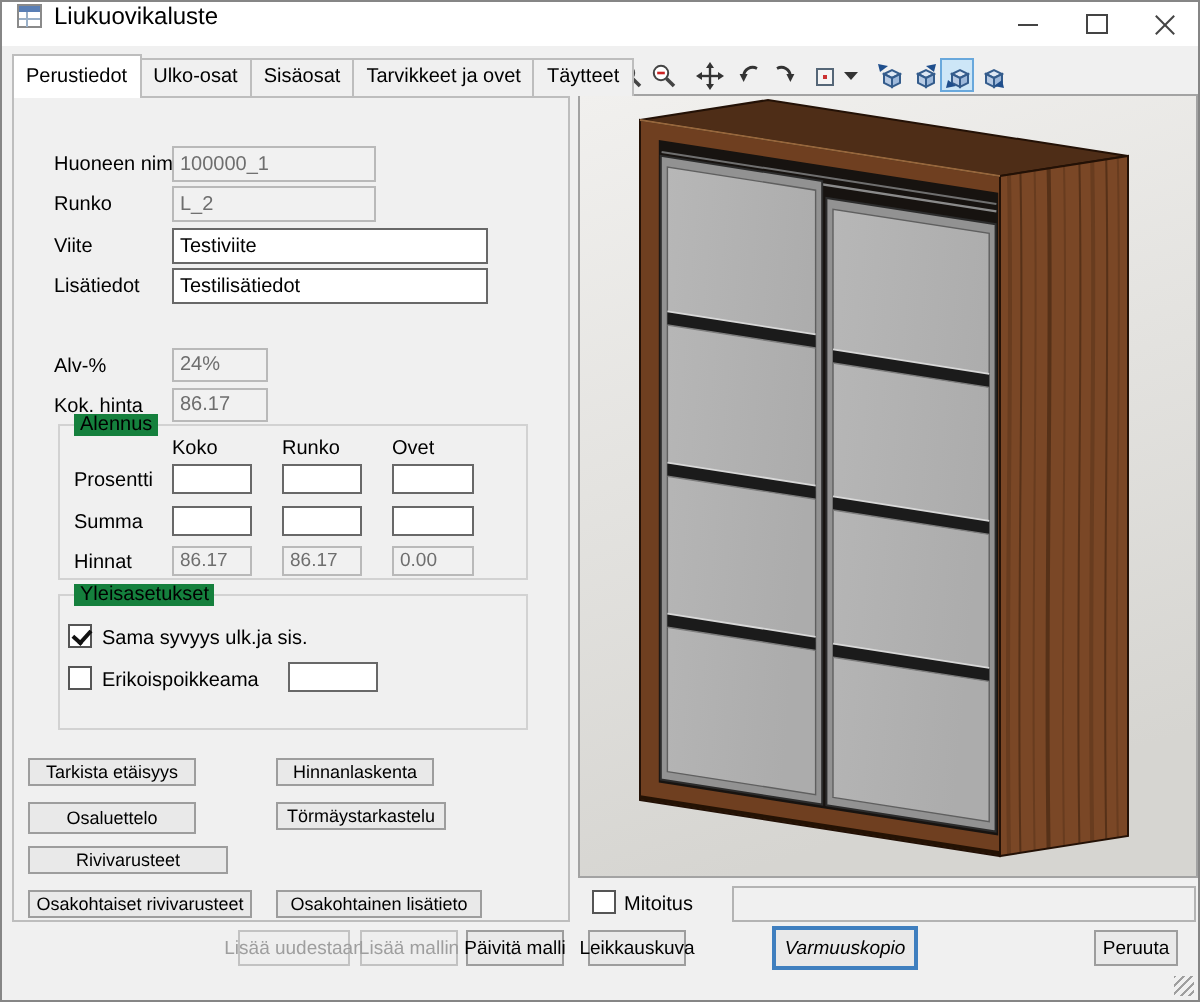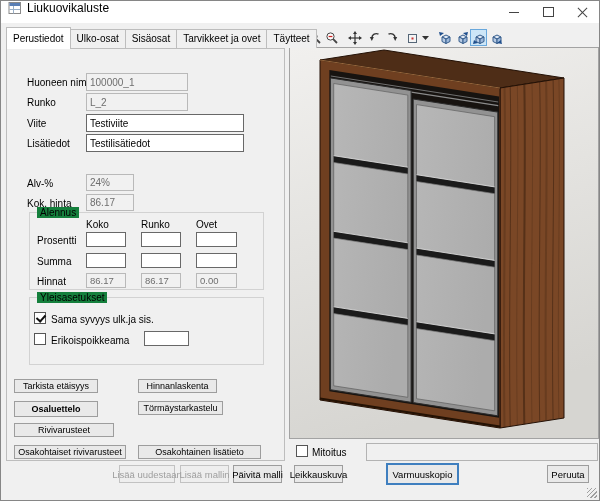--- a/index.html
+++ b/index.html
@@ -130,25 +130,25 @@
   <div class="grp" style="left:28px;top:296px;width:235px;height:68px;"></div>
   <span class="grplbl" style="left:36px;top:291px;">Yleisasetukset</span>
   <span class="cb checked" style="left:33px;top:311px;"></span>
   <span class="lbl" style="left:50px;top:313px;">Sama syvyys ulk.ja sis.</span>
   <span class="cb" style="left:33px;top:332px;"></span>
   <span class="lbl" style="left:50px;top:334px;">Erikoispoikkeama</span>
   <input class="fld sm" style="left: 143px; top: 330px; width: 45px;" value="">
 
   <div class="btn" style="left:13px;top:378px;width:84px;height:14px;">Tarkista etäisyys</div>
   <div class="btn" style="left:137px;top:378px;width:79px;height:14px;">Hinnanlaskenta</div>
-  <div class="btn" style="left:13px;top:400px;width:84px;height:16px;font-weight:bold;">Osaluettelo</div>
+  <div class="btn" style="left:13px;top:400px;width:84px;height:16px;">Osaluettelo</div>
   <div class="btn" style="left:137px;top:400px;width:85px;height:14px;">Törmäystarkastelu</div>
   <div class="btn" style="left:13px;top:422px;width:100px;height:14px;">Rivivarusteet</div>
   <div class="btn" style="left:13px;top:444px;width:112px;height:14px;">Osakohtaiset rivivarusteet</div>
-  <div class="btn" style="left:137px;top:444px;width:123px;height:14px;">Osakohtainen lisätieto</div>
+  <div class="btn" style="left:137px;top:444px;width:103px;height:14px;">Osakohtainen lisätieto</div>
 
   <div class="tbar">
     <div class="ticon">
       <svg width="14" height="14">
           <rect x="2.5" y="3.5" width="9" height="8" fill="none" stroke="#333" stroke-dasharray="2,1.2"></rect>
         </svg>
     </div>
     <div class="ticon">
       <svg width="14" height="14">
           <circle cx="5.5" cy="5.5" r="3.6" fill="#fff" stroke="#444"></circle>
@@ -291,19 +291,19 @@
       </svg></div>
 
   <span class="cb" style="left:295px;top:444px;"></span>
   <span class="lbl" style="left:311px;top:446px;">Mitoitus</span>
   <div class="mito-panel"></div>
 
   <div class="btn big dis" style="left:118px;top:464px;width:56px;height:18px;">Lisää uudestaan</div>
   <div class="btn big dis" style="left:179px;top:464px;width:49px;height:18px;">Lisää mallin</div>
   <div class="btn big" style="left:232px;top:464px;width:49px;height:18px;">Päivitä malli</div>
   <div class="btn big" style="left:293px;top:464px;width:49px;height:18px;">Leikkauskuva</div>
-  <div class="btn big focus" style="left:386px;top:463px;width:71px;height:20px;">Varmuuskopio</div>
+  <div class="btn big focus" style="left:386px;top:463px;width:71px;height:20px;font-style:italic;">Varmuuskopio</div>
   <div class="btn big" style="left:546px;top:464px;width:42px;height:18px;">Peruuta</div>
 
   <div class="statusbar">
     <div class="grip"></div>
   </div>
 </div>
 
 </body></html>

